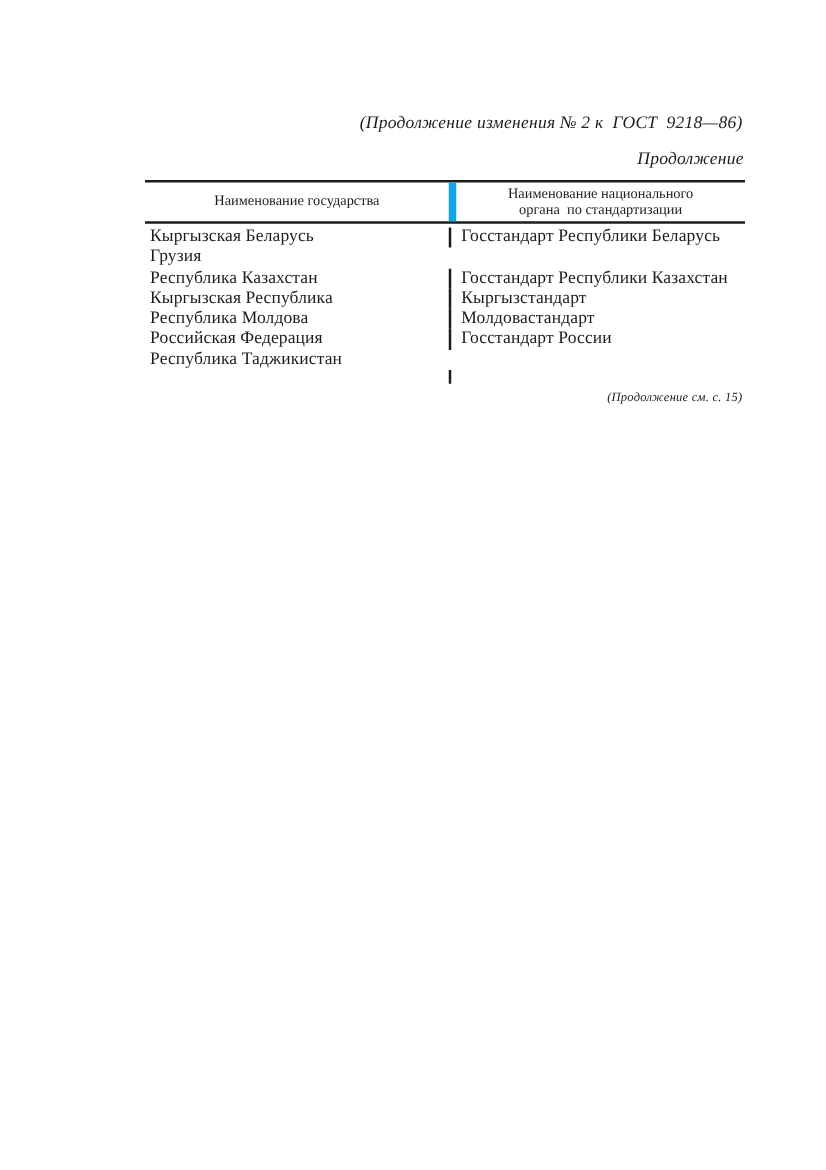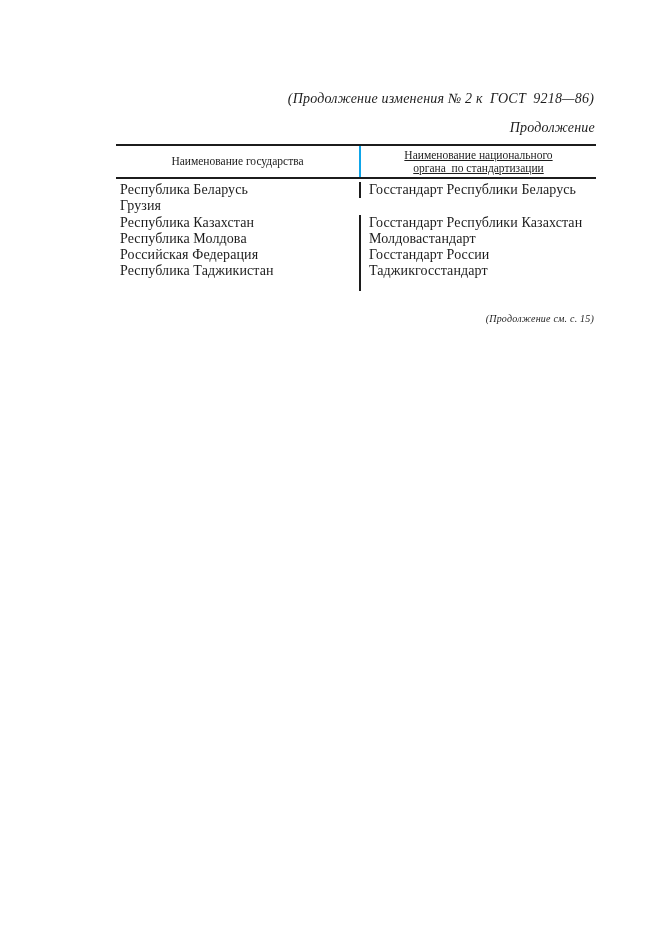--- a/index.html
+++ b/index.html
@@ -56,23 +56,22 @@
     line-height: 13px;
     min-height: 31px;
     box-sizing: border-box;
     padding: 2px 4px;
   }
   .t-head-cell.left {
     width: 243px;
   }
   .t-head-cell.right {
     flex: 1;
-    border-left: 2px solid #0ea5e9;
+    border-left: 6px solid #0ea5e9;
     white-space: pre;
-    text-decoration: underline;
   }
   .t-body {
     padding-top: 3px;
   }
   .t-row {
     display: flex;
   }
   .cell {
     font-size: 14px;
     line-height: 16.3px;
@@ -113,41 +112,44 @@
 
   <div class="gost-table">
     <div class="t-head">
       <div class="t-head-cell left">Наименование государства</div>
       <div class="t-head-cell right">Наименование национального
 органа  по стандартизации</div>
     </div>
 
     <div class="t-body">
       <div class="t-row">
-        <div class="cell cell-state">Республика Беларусь</div>
+        <div class="cell cell-state">Кыргызская Беларусь</div>
         <div class="cell cell-body">Госстандарт Республики Беларусь</div>
       </div>
       <div class="t-row">
         <div class="cell cell-state">Грузия</div>
       </div>
       <div class="t-row">
         <div class="cell cell-state">Республика Казахстан</div>
         <div class="cell cell-body">Госстандарт Республики Казахстан</div>
+      </div>
+      <div class="t-row">
+        <div class="cell cell-state">Кыргызская Республика</div>
+        <div class="cell cell-body">Кыргызстандарт</div>
       </div>
       <div class="t-row">
         <div class="cell cell-state">Республика Молдова</div>
         <div class="cell cell-body">Молдовастандарт</div>
       </div>
       <div class="t-row">
         <div class="cell cell-state">Российская Федерация</div>
         <div class="cell cell-body">Госстандарт России</div>
       </div>
       <div class="t-row">
         <div class="cell cell-state">Республика Таджикистан</div>
-        <div class="cell cell-body">Таджикгосстандарт</div>
       </div>
       <div class="t-row t-tail">
         <div class="cell cell-state"></div>
         <div class="cell cell-body"></div>
       </div>
     </div>
   </div>
 
   <div class="note-footer">(Продолжение см. с. 15)</div>
 

